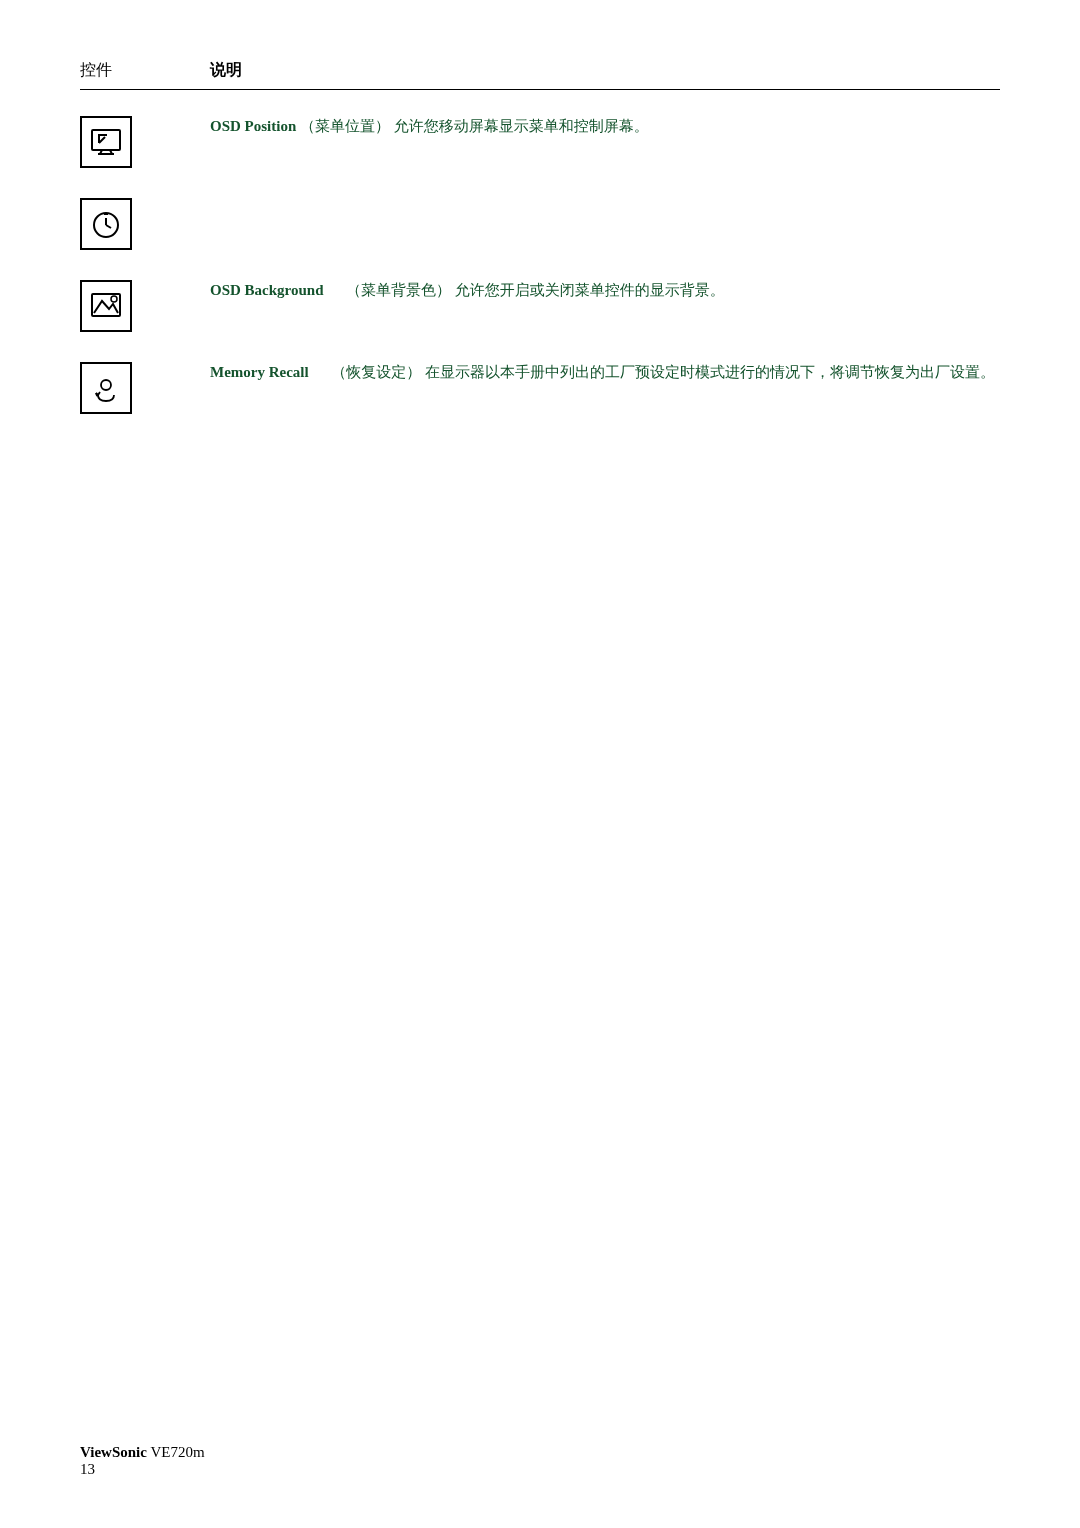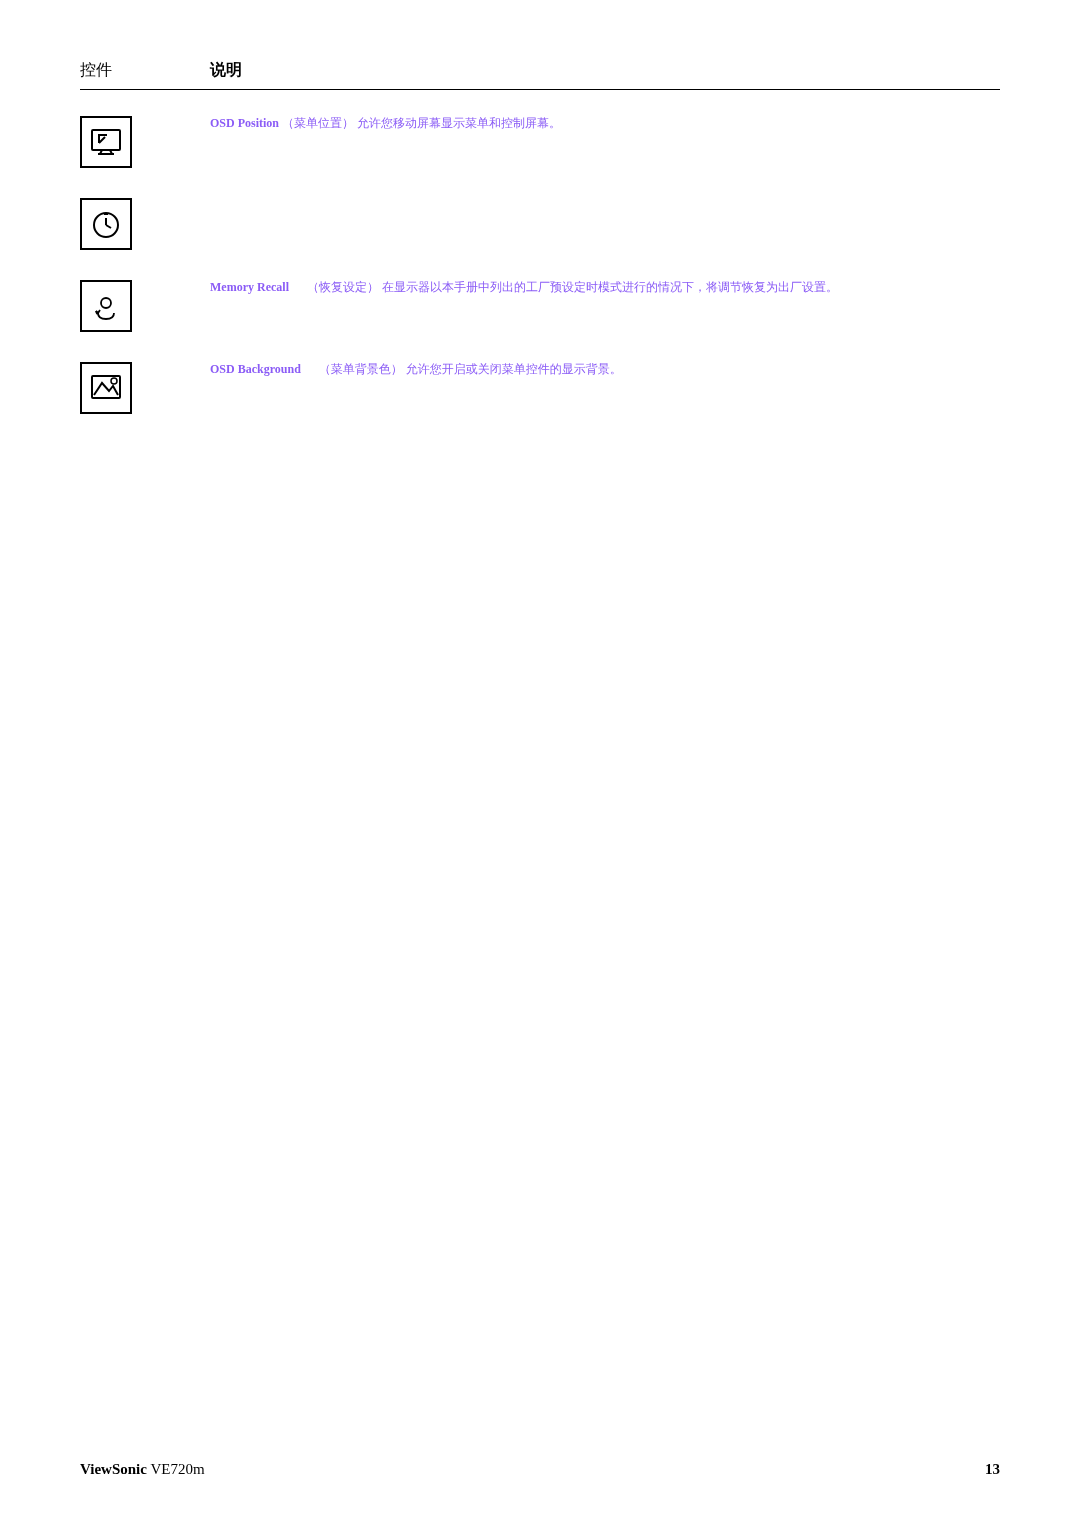--- a/index.html
+++ b/index.html
@@ -69,52 +69,50 @@
       height: 52px;
       border: 2px solid #000;
       display: flex;
       align-items: center;
       justify-content: center;
       background: #fff;
     }
 
     .desc-cell {
       flex: 1;
-      font-size: 12px;
+      font-size: 15px;
       line-height: 1.65;
-      color: #8b5cf6;
+      color: #14532d;
       font-family: Liberation Serif, serif;
     }
 
     .desc-cell .term {
       font-weight: bold;
     }
 
     .footer {
       position: absolute;
       bottom: 50px;
       left: 80px;
       right: 80px;
       display: flex;
-      flex-direction: row;
+      flex-direction: column;
       justify-content: space-between;
-      align-items: center;
     }
 
     .footer-brand {
       font-size: 15px;
     }
 
     .footer-brand .brand-name {
       font-weight: bold;
     }
 
     .footer-page {
       font-size: 15px;
-      font-weight: bold;
     }
 
     
     svg {
       display: block;
     }
   </style>
 </head>
 <body>
 
@@ -153,20 +151,41 @@
         <svg width="34" height="34" viewBox="0 0 34 34">
 
           <circle cx="17" cy="18" r="12" fill="none" stroke="#000" stroke-width="2"></circle>
           <line x1="17" y1="18" x2="17" y2="11" stroke="#000" stroke-width="2"></line>
           <line x1="17" y1="18" x2="22" y2="21" stroke="#000" stroke-width="2"></line>
 
           <line x1="15" y1="7" x2="19" y2="7" stroke="#000" stroke-width="2"></line>
           <line x1="17" y1="6" x2="17" y2="8" stroke="#000" stroke-width="1.5"></line>
         </svg>
       </div>
+    </div>
+  </div>
+
+  <div class="table-row">
+    <div class="icon-cell">
+      <div class="icon-box">
+        <svg width="34" height="34" viewBox="0 0 34 34">
+
+          <rect x="3" y="5" width="28" height="22" rx="1" fill="none" stroke="#000" stroke-width="2"></rect>
+
+          <polyline points="5,24 13,12 20,20 24,15 29,24" fill="none" stroke="#000" stroke-width="2"></polyline>
+
+          <circle cx="25" cy="10" r="3" fill="none" stroke="#000" stroke-width="1.5"></circle>
+        </svg>
+      </div>
+    </div>
+    <div class="desc-cell">
+      <span class="term">OSD Background</span>
+      <span>　</span>
+      <span>（菜单背景色）</span>
+      <span>允许您开启或关闭菜单控件的显示背景。</span>
     </div>
   </div>
 
   <div class="table-row">
     <div class="icon-cell">
       <div class="icon-box">
         <svg width="34" height="34" viewBox="0 0 34 34">
 
           <circle cx="17" cy="14" r="5" fill="none" stroke="#000" stroke-width="1.8"></circle>
 
@@ -178,41 +197,20 @@
       </div>
     </div>
     <div class="desc-cell">
       <span class="term">Memory Recall</span>
       <span>　</span>
       <span>（恢复设定）</span>
       <span>在显示器以本手册中列出的工厂预设定时模式进行的情况下，将调节恢复为出厂设置。</span>
     </div>
   </div>
 
-  <div class="table-row">
-    <div class="icon-cell">
-      <div class="icon-box">
-        <svg width="34" height="34" viewBox="0 0 34 34">
-
-          <rect x="3" y="5" width="28" height="22" rx="1" fill="none" stroke="#000" stroke-width="2"></rect>
-
-          <polyline points="5,24 13,12 20,20 24,15 29,24" fill="none" stroke="#000" stroke-width="2"></polyline>
-
-          <circle cx="25" cy="10" r="3" fill="none" stroke="#000" stroke-width="1.5"></circle>
-        </svg>
-      </div>
-    </div>
-    <div class="desc-cell">
-      <span class="term">OSD Background</span>
-      <span>　</span>
-      <span>（菜单背景色）</span>
-      <span>允许您开启或关闭菜单控件的显示背景。</span>
-    </div>
-  </div>
-
   <div class="footer">
     <div class="footer-brand">
       <span class="brand-name">ViewSonic</span>
       <span> </span>
       <span>VE720m</span>
     </div>
     <div class="footer-page">13</div>
   </div>
 
 </div>

